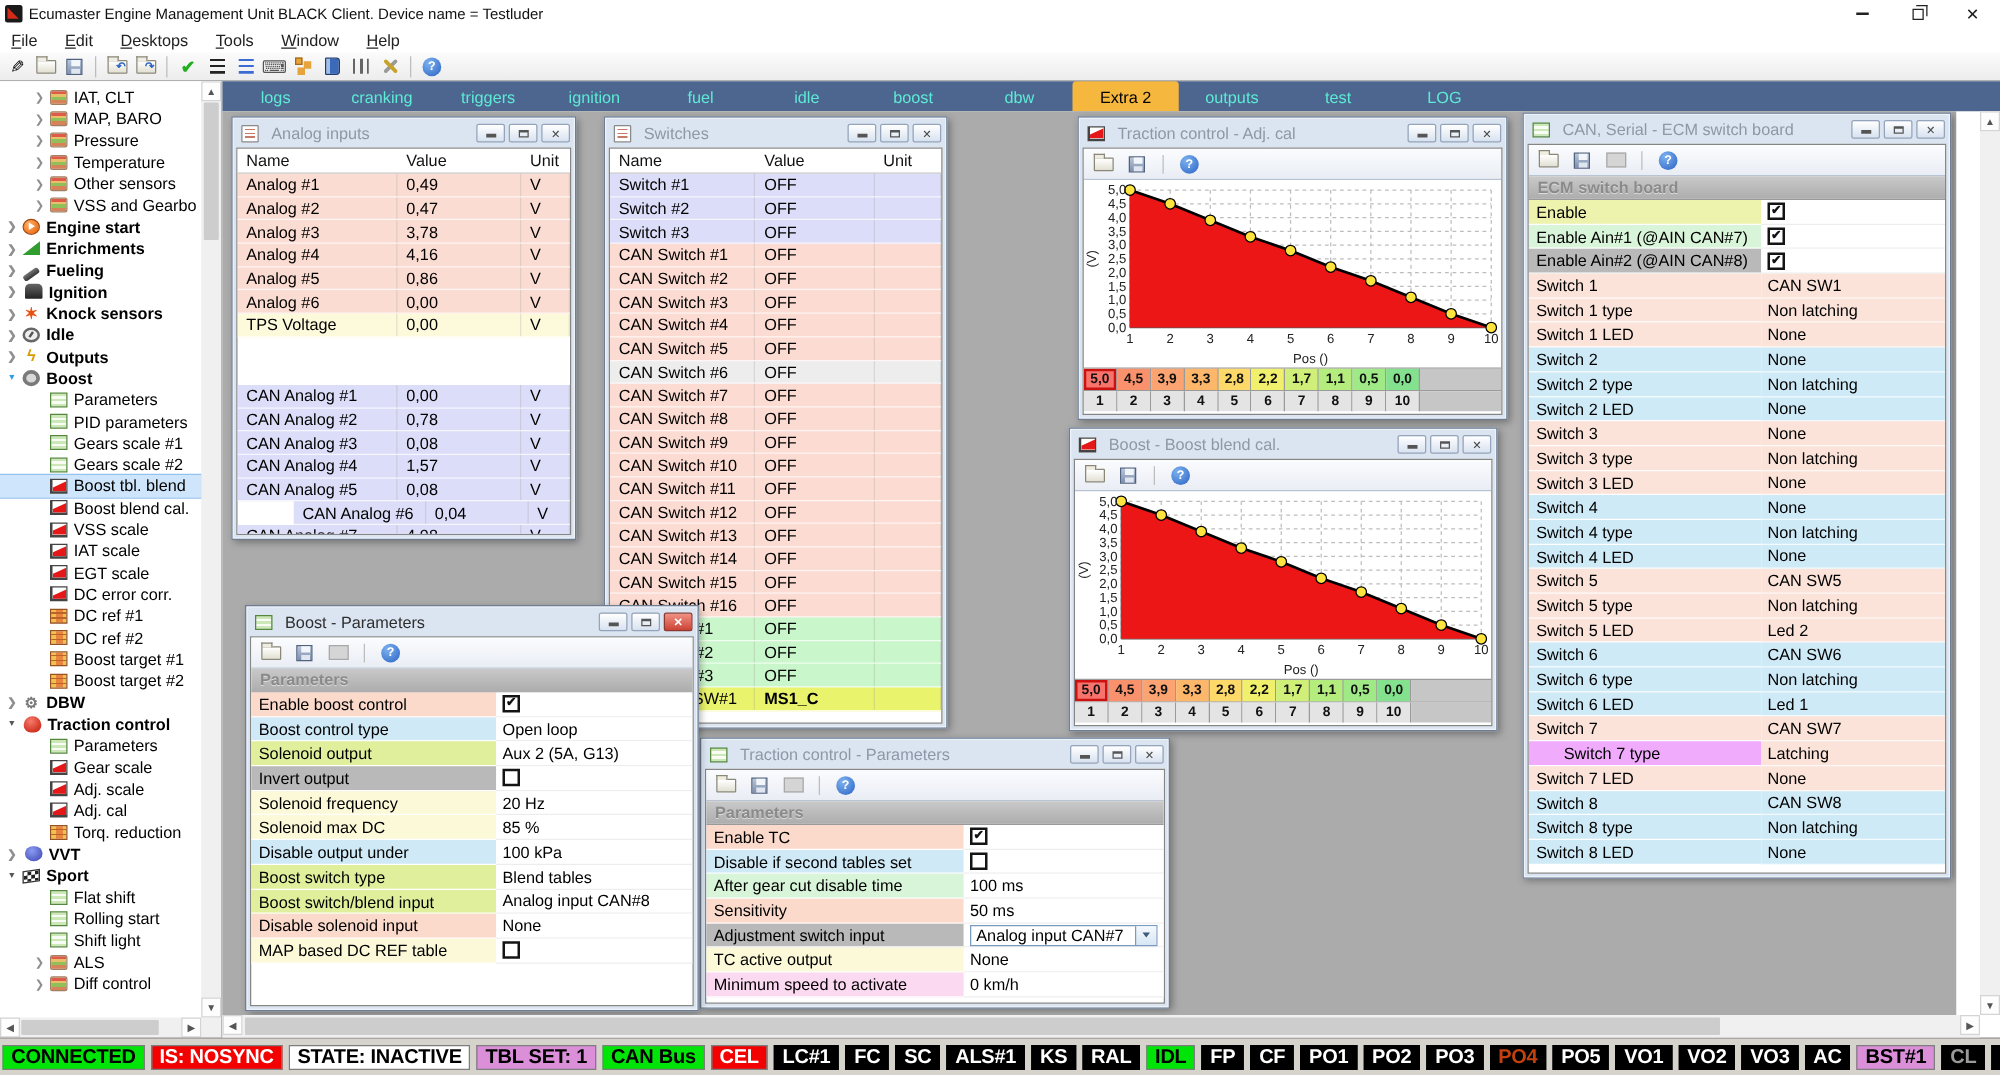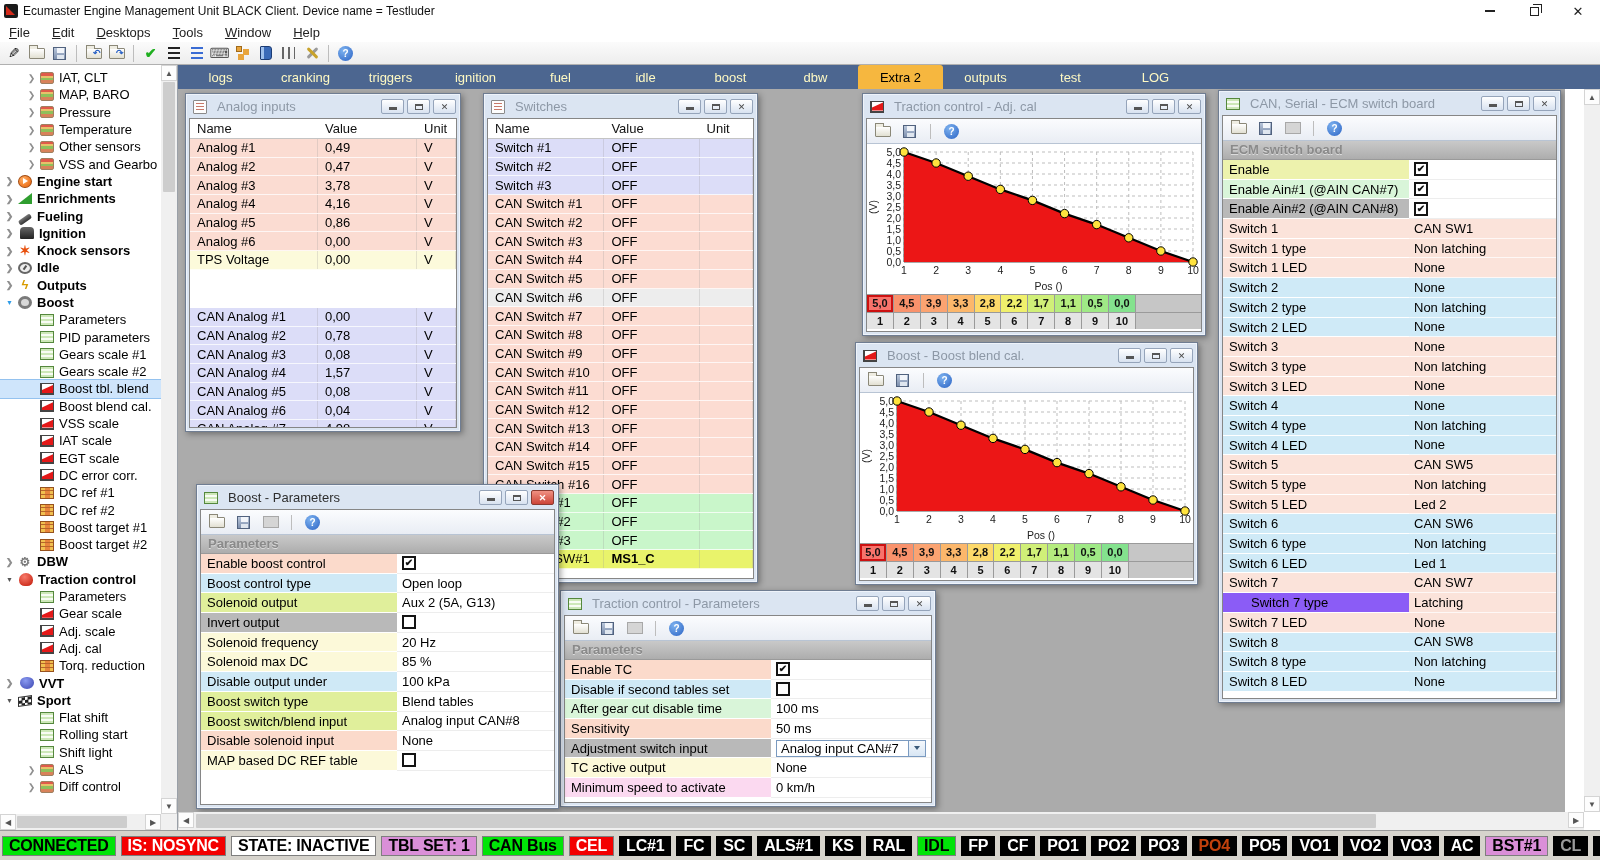--- a/index.html
+++ b/index.html
@@ -73,21 +73,21 @@
 .ic.doc{width:13px;height:14px;background:#fdfdfd;border:1px solid #8a8a8a;border-radius:1px}
 .ic.doc::after{content:"";position:absolute;left:2px;top:2px;right:2px;bottom:2px;background:repeating-linear-gradient(#c87a6a 0 1px,transparent 1px 3px)}
 
 .sb-v{position:absolute;right:0;top:0;bottom:0;width:16px;background:#f0f0f0}
 .sb-h{position:absolute;left:0;right:16px;bottom:0;height:16px;background:#f0f0f0}
 .sb-btn{position:absolute;width:16px;height:16px;background:#fdfdfd;border:1px solid #d4d4d4;color:#555;font-size:8px;display:flex;align-items:center;justify-content:center}
 .sb-thumb{position:absolute;background:#cdcdcd;border-radius:1px}
 
 #mdi{position:absolute;left:178px;top:65px;width:1422px;height:765px}
 #tabbar{position:absolute;left:0;top:0;right:0;height:24px;background:#4c6690;display:flex}
-.tab{width:85px;height:24px;display:flex;align-items:center;justify-content:center;color:#fef9c3;font-size:13px;cursor:default}
+.tab{width:85px;height:24px;display:flex;align-items:center;justify-content:center;color:#5eead4;font-size:13px;cursor:default}
 .tab.active{background:#f6b73f;color:#000;border-radius:3px 3px 0 0;font-weight:normal}
 #mdibg{position:absolute;left:0;top:24px;width:1387px;height:723px;background:#ababab;overflow:hidden}
 #mdi-vscroll{position:absolute;right:0;top:24px;width:16px;height:723px;background:#f0f0f0;z-index:90}
 #mdi-hscroll{position:absolute;left:0;bottom:0;right:16px;height:18px;background:#f0f0f0;z-index:90}
 
 .win{position:absolute;background:#dbe5f2;border:1px solid #6f7d92;box-shadow:inset 0 0 0 1px #eef3fa,2px 2px 6px rgba(0,0,0,.35);padding:3px;display:flex;flex-direction:column}
 .wt{height:21px;display:flex;align-items:center;gap:5px;padding:0 1px 2px 2px;font-size:13px;color:#8d98a6}
 .win.active .wt{color:#2e2e2e}
 .wtitle{white-space:nowrap;overflow:hidden}
 .wbtns{margin-left:auto;display:flex;gap:3px}
@@ -521,21 +521,21 @@
             <div class="trowd" style="background: rgb(220, 221, 248);">
               <span class="cell" style="width: 132px;">CAN Analog #4</span>
               <span class="cell" style="width: 102px;">1,57</span>
               <span class="cell" style="width: 40px;">V</span>
             </div>
             <div class="trowd" style="background: rgb(220, 221, 248);">
               <span class="cell" style="width: 132px;">CAN Analog #5</span>
               <span class="cell" style="width: 102px;">0,08</span>
               <span class="cell" style="width: 40px;">V</span>
             </div>
-            <div class="trowd" style="background: rgb(220, 221, 248);">
+            <div class="trowd" style="background: rgb(220, 221, 248); margin-left: 45px;">
               <span class="cell" style="width: 132px;">CAN Analog #6</span>
               <span class="cell" style="width: 102px;">0,04</span>
               <span class="cell" style="width: 40px;">V</span>
             </div>
             <div class="trowd" style="background: rgb(220, 221, 248);">
               <span class="cell" style="width: 132px;">CAN Analog #7</span>
               <span class="cell" style="width: 102px;">4,98</span>
               <span class="cell" style="width: 40px;">V</span>
             </div>
             <div class="trowd" style="background: rgb(220, 221, 248);">
@@ -962,21 +962,21 @@
                 <span>Led 1</span>
               </div>
             </div>
             <div class="prow">
               <div class="plabel" style="width: 186px; background: rgb(251, 227, 218);">Switch 7</div>
               <div class="pval" style="background: rgb(251, 227, 218); border-bottom-color: rgba(255, 255, 255, 0.75);">
                 <span>CAN SW7</span>
               </div>
             </div>
             <div class="prow">
-              <div class="plabel" style="width: 186px; background: #8b5cf6; padding-left: 28px;">Switch 7 type</div>
+              <div class="plabel" style="width: 186px; background: #f0abfc; padding-left: 28px;">Switch 7 type</div>
               <div class="pval" style="background: rgb(251, 227, 218); border-bottom-color: rgba(255, 255, 255, 0.75);">
                 <span>Latching</span>
               </div>
             </div>
             <div class="prow">
               <div class="plabel" style="width: 186px; background: rgb(251, 227, 218);">Switch 7 LED</div>
               <div class="pval" style="background: rgb(251, 227, 218); border-bottom-color: rgba(255, 255, 255, 0.75);">
                 <span>None</span>
               </div>
             </div>

